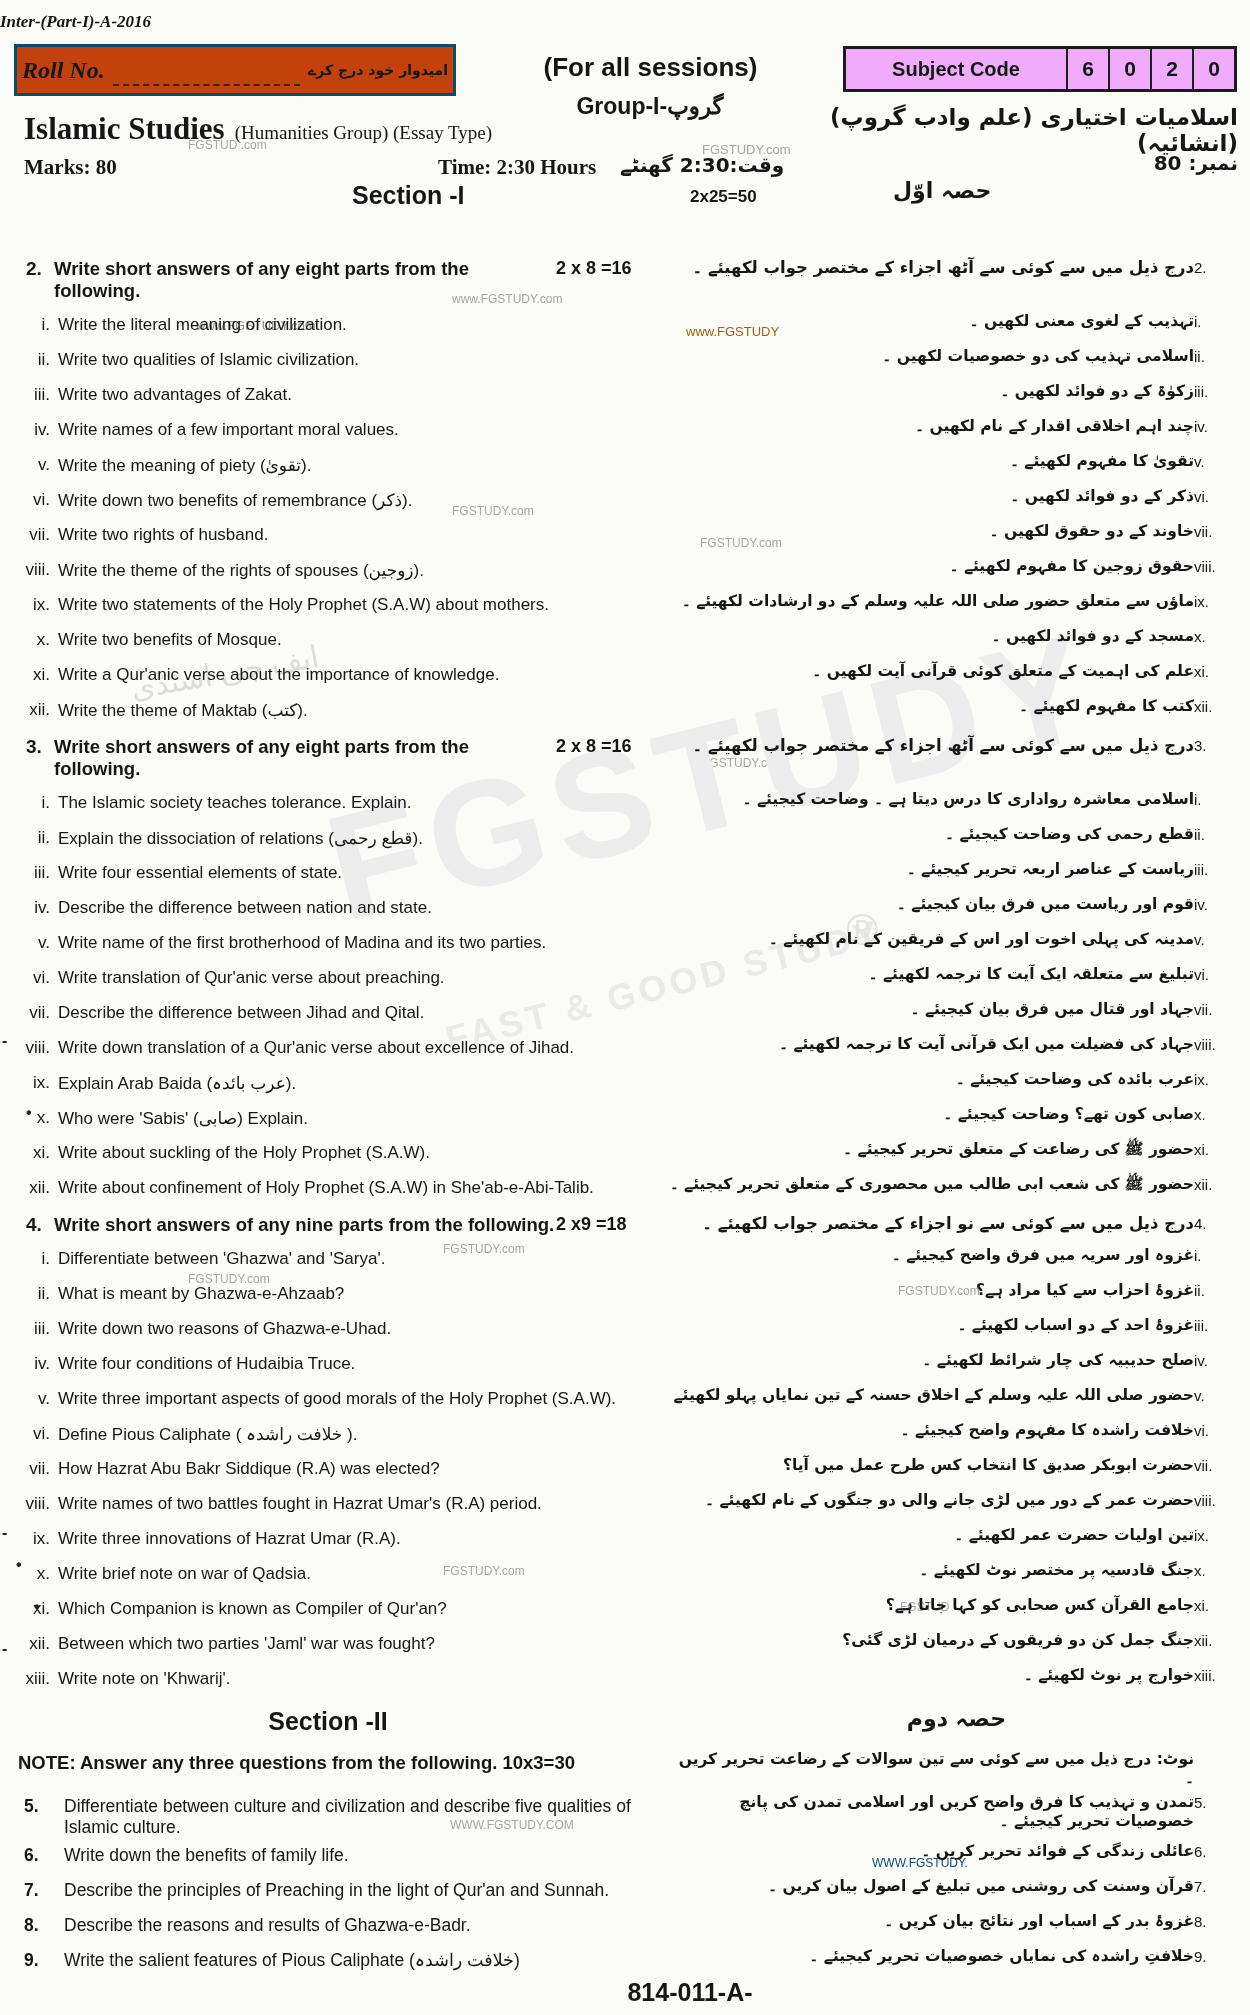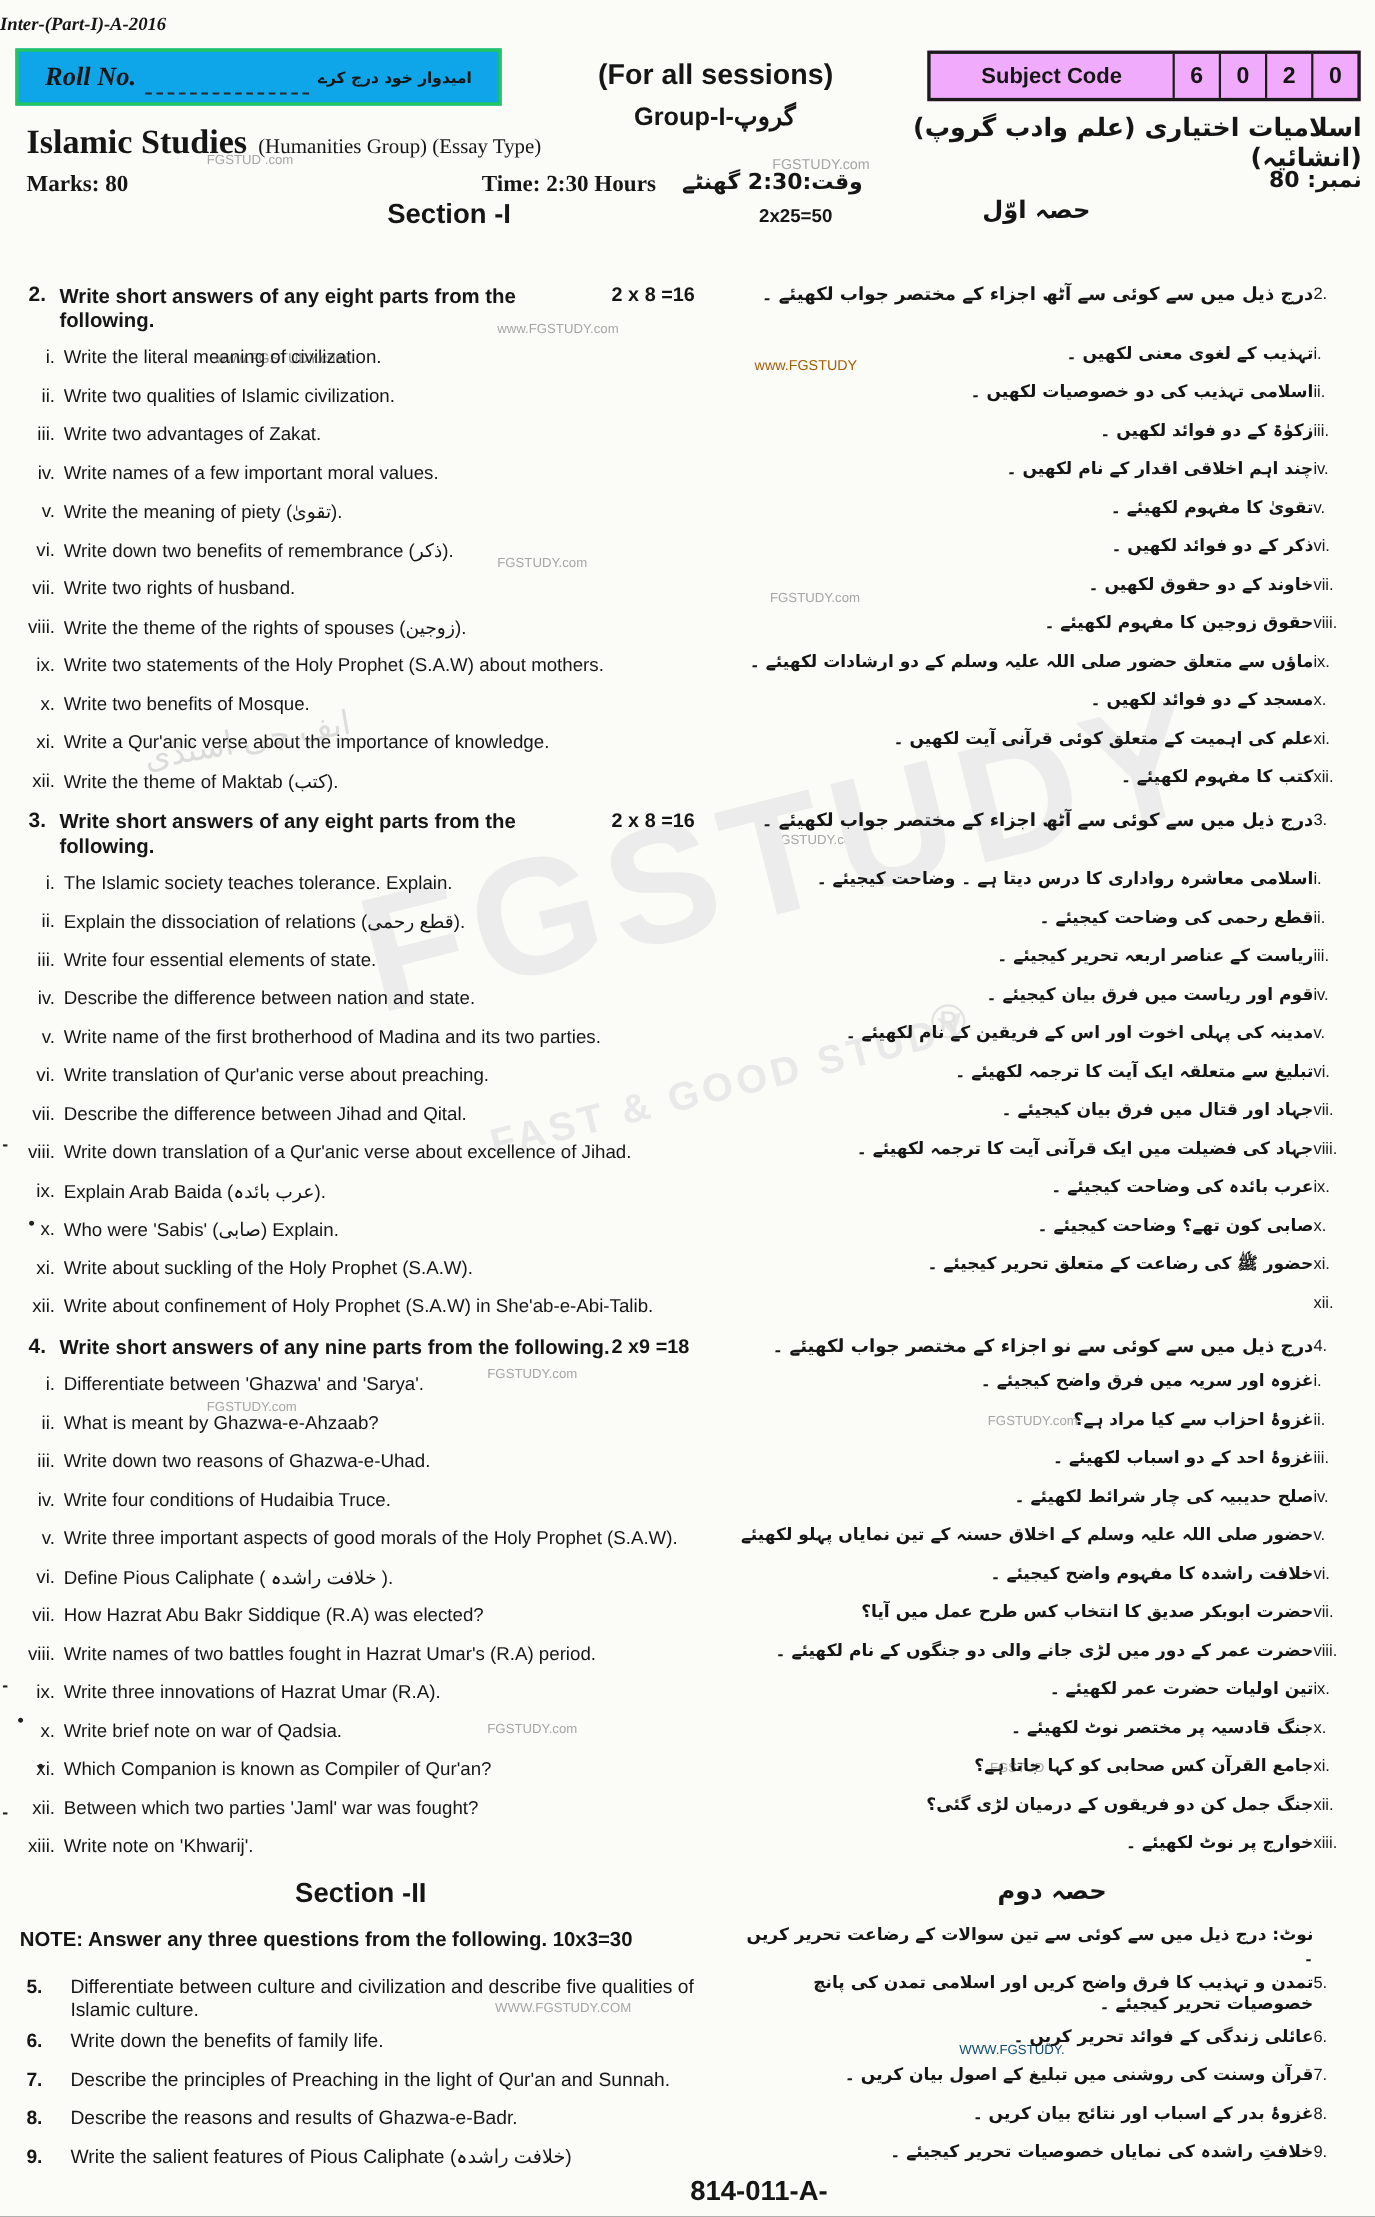--- a/index.html
+++ b/index.html
@@ -6,22 +6,22 @@
   .page{position:relative;width:1250px;height:2015px;background:#fbfbf8;margin:0 auto;
         overflow:hidden;font-family:"Liberation Sans",sans-serif;color:#161616;}
   .ur{font-family:"DejaVu Sans",sans-serif;}
   
   .wm{position:absolute;white-space:nowrap;pointer-events:none;z-index:1;
       font-family:"Liberation Sans",sans-serif;}
   
   .hdr{position:absolute;z-index:2;}
   .top-code{top:12px;left:0;right:0;text-align:left;font-family:"Liberation Serif",serif;
             font-style:italic;font-weight:bold;font-size:17px;}
-  .roll-box{top:44px;left:14px;width:442px;height:52px;border:3px solid #22c55e;
-            display:flex;align-items:center;padding:0 24px;box-sizing:border-box;background:#0ea5e9;}
+  .roll-box{top:44px;left:14px;width:442px;height:52px;border:3px solid #0c4a6e;
+            display:flex;align-items:center;padding:0 5px;box-sizing:border-box;background:#c2410c;}
   .roll-label{font-family:"Liberation Serif",serif;font-style:italic;font-weight:bold;font-size:24px;}
   .roll-line{flex:1;border-bottom:2px dashed #2a2a2a;height:30px;margin:0 8px;}
   .roll-ur{font-size:14px;font-weight:bold;direction:rtl;}
   .sessions{top:52px;left:498px;width:305px;text-align:center;font-weight:bold;font-size:26px;}
   .subject-box{top:46px;left:843px;width:394px;height:46px;border:3px solid #1b1b1b;
                display:flex;align-items:stretch;box-sizing:border-box;background:#f0abfc;}
   .sc-label{flex:1;display:flex;align-items:center;justify-content:center;font-weight:bold;font-size:20px;}
   .sc-cell{width:40px;border-left:2px solid #1b1b1b;display:flex;align-items:center;
            justify-content:center;font-weight:bold;font-size:21px;}
   .group-line{top:93px;left:455px;width:390px;text-align:center;font-weight:bold;font-size:23px;}
@@ -358,20 +358,21 @@
           <span class="u-text">حضور ﷺ کی رضاعت کے متعلق تحریر کیجیئے ۔</span>
         </div>
       </div>
       <div class="part">
         <div class="p-en">
           <span class="p-num">xii.</span>
           <span class="p-text">Write about confinement of Holy Prophet (S.A.W) in She'ab-e-Abi-Talib.</span>
         </div>
         <div class="p-ur ur">
           <span class="u-num">xii.</span>
+          <span class="u-text">حضور ﷺ کی شعب ابی طالب میں محصوری کے متعلق تحریر کیجیئے ۔</span>
         </div>
       </div>
       <div class="q-header">
         <span class="q-num">4.</span>
         <span class="q-text">Write short answers of any nine parts from the following.</span>
         <span class="q-marks">2 x9  =18</span>
         <span class="q-urdu ur">
           <span class="u-num">4.</span>
           <span class="u-text">درج ذیل میں سے کوئی سے نو اجزاء کے مختصر جواب لکھیئے ۔</span>
         </span>

